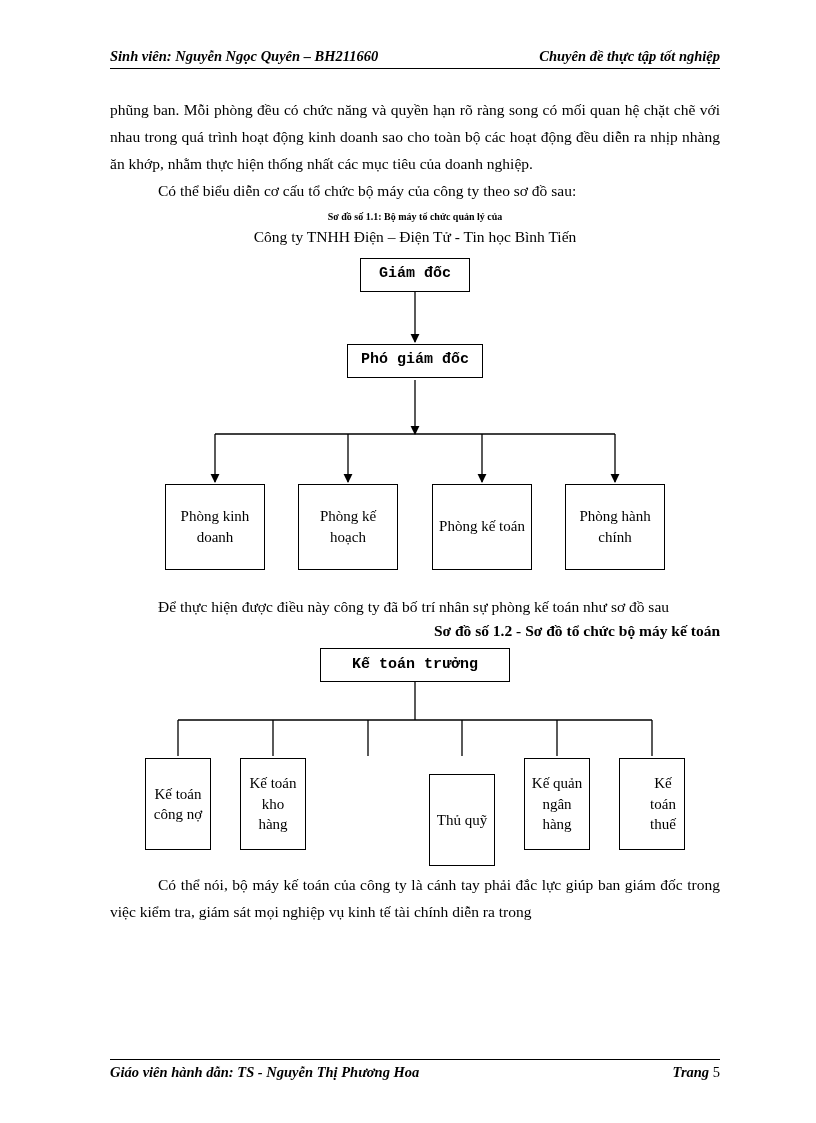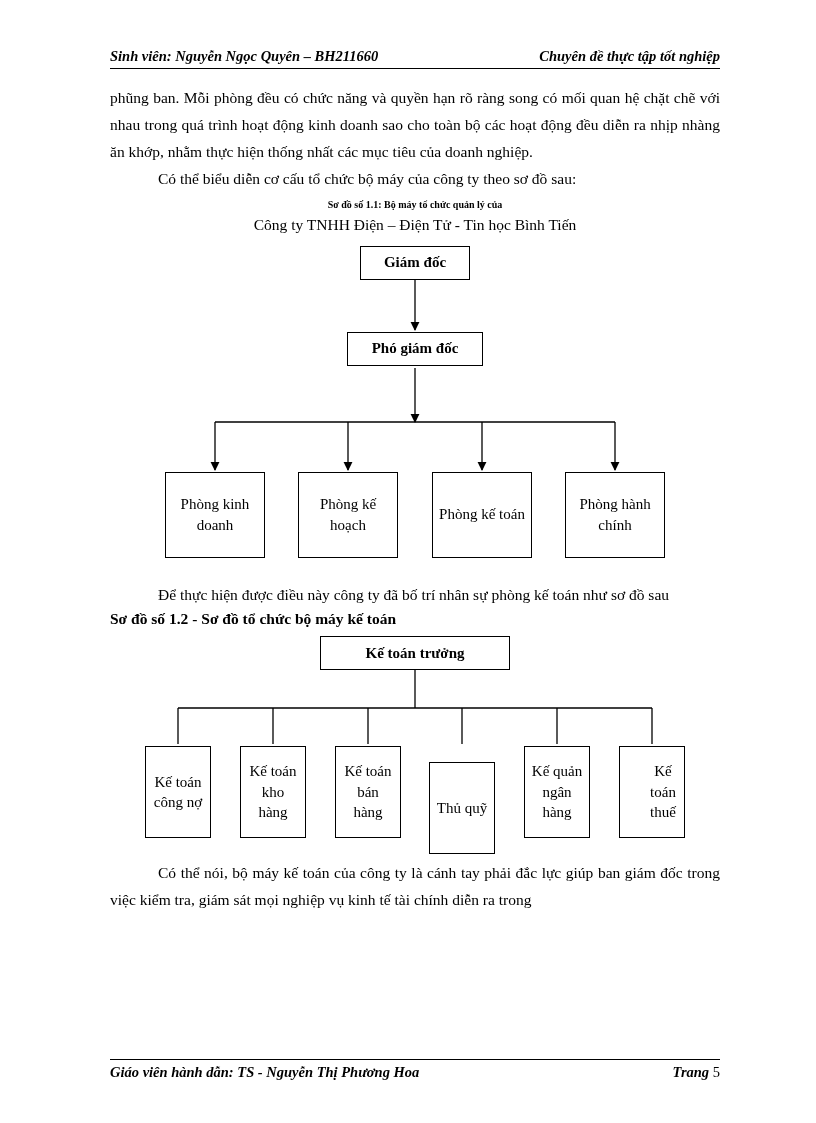--- a/index.html
+++ b/index.html
@@ -13,21 +13,21 @@
       padding: 48px 96px 56px 110px;
     }
     .header {
       display: flex;
       justify-content: space-between;
       font-style: italic;
       font-weight: bold;
       font-size: 14.5px;
       padding-bottom: 3px;
       border-bottom: 1.3px solid #000;
-      margin-bottom: 15px;
+      margin-bottom: 27px;
     }
     .body-text {
       font-size: 15.5px;
       text-align: justify;
       line-height: 1.75;
     }
     .intro-line {
       font-size: 15.5px;
       line-height: 1.75;
       text-indent: 48px;
@@ -44,21 +44,21 @@
       margin-top: 6px;
       margin-bottom: 10px;
     }
     .diagram-note {
       font-size: 15.5px;
       line-height: 1.7;
       text-indent: 48px;
       margin-top: 8px;
     }
     .diagram-title2 {
-      text-align: left;
+      text-align: right;
       font-weight: bold;
       font-size: 15.5px;
       margin-top: 2px;
       margin-bottom: 6px;
     }
     .closing {
       font-size: 15.5px;
       line-height: 1.75;
       text-align: justify;
       text-indent: 48px;
@@ -92,21 +92,21 @@
       border: 1.3px solid #000;
       background: #fff;
       display: flex;
       align-items: center;
       justify-content: center;
       text-align: center;
       font-size: 15px;
       line-height: 1.35;
       padding: 4px 6px;
     }
-    .box.bold { font-weight: bold; }
+    .box.bold { font-weight: bold; font-family: Liberation Mono, monospace; }
 
     
     .diagram2 {
       position: relative;
       width: 570px;
       height: 215px;
       margin: 0 auto;
     }
 
     svg.connectors {
@@ -175,21 +175,20 @@
     <line x1="238" y1="74" x2="238" y2="110" stroke="#000" stroke-width="1.3"></line>
     <line x1="332" y1="74" x2="332" y2="110" stroke="#000" stroke-width="1.3"></line>
     <line x1="427" y1="74" x2="427" y2="110" stroke="#000" stroke-width="1.3"></line>
     <line x1="522" y1="74" x2="522" y2="110" stroke="#000" stroke-width="1.3"></line>
   </svg>
 
   <div class="box bold" style="left:190px; top:2px; width:190px; height:34px;">Kế toán trưởng</div>
 
   <div class="box" style="left:15px;  top:112px; width:66px; height:92px;">Kế toán công nợ</div>
   <div class="box" style="left:110px; top:112px; width:66px; height:92px;">Kế toán kho hàng</div>
-  <div class="box" style="left:205px; top:112px; width:66px; height:92px;">Kế toán bán hàng</div>
   <div class="box" style="left:299px; top:128px; width:66px; height:92px;">Thủ quỹ</div>
   <div class="box" style="left:394px; top:112px; width:66px; height:92px;">Kế quản ngân hàng</div>
   <div class="box" style="left:489px; top:112px; width:66px; height:92px;padding-left:28px;">Kế toán thuế</div>
 </div>
 
 <p class="closing">Có thể nói, bộ máy kế toán của công ty là cánh tay phải đắc lực giúp ban giám đốc trong việc kiểm tra, giám sát mọi nghiệp vụ kinh tế tài chính diễn ra trong</p>
 
 <div class="footer">
   <span>Giáo viên hành dẫn: TS - Nguyễn Thị Phương Hoa</span>
   <span>

